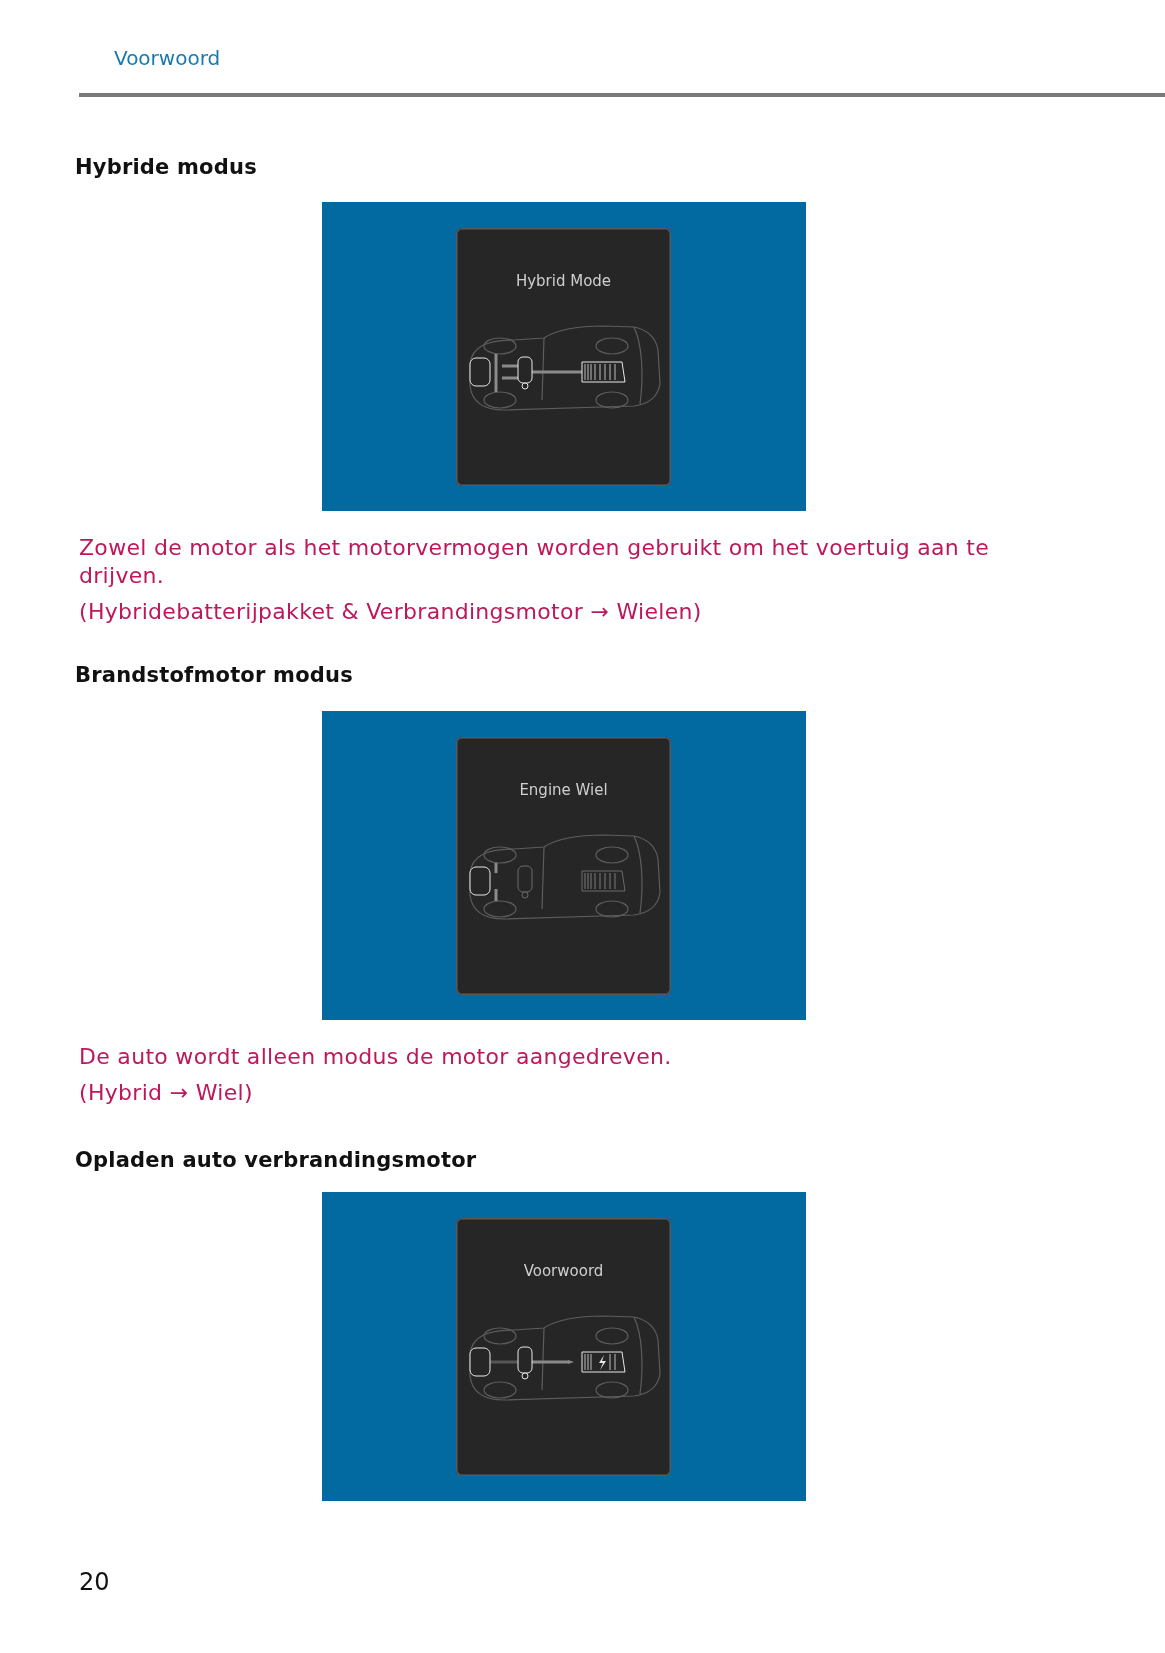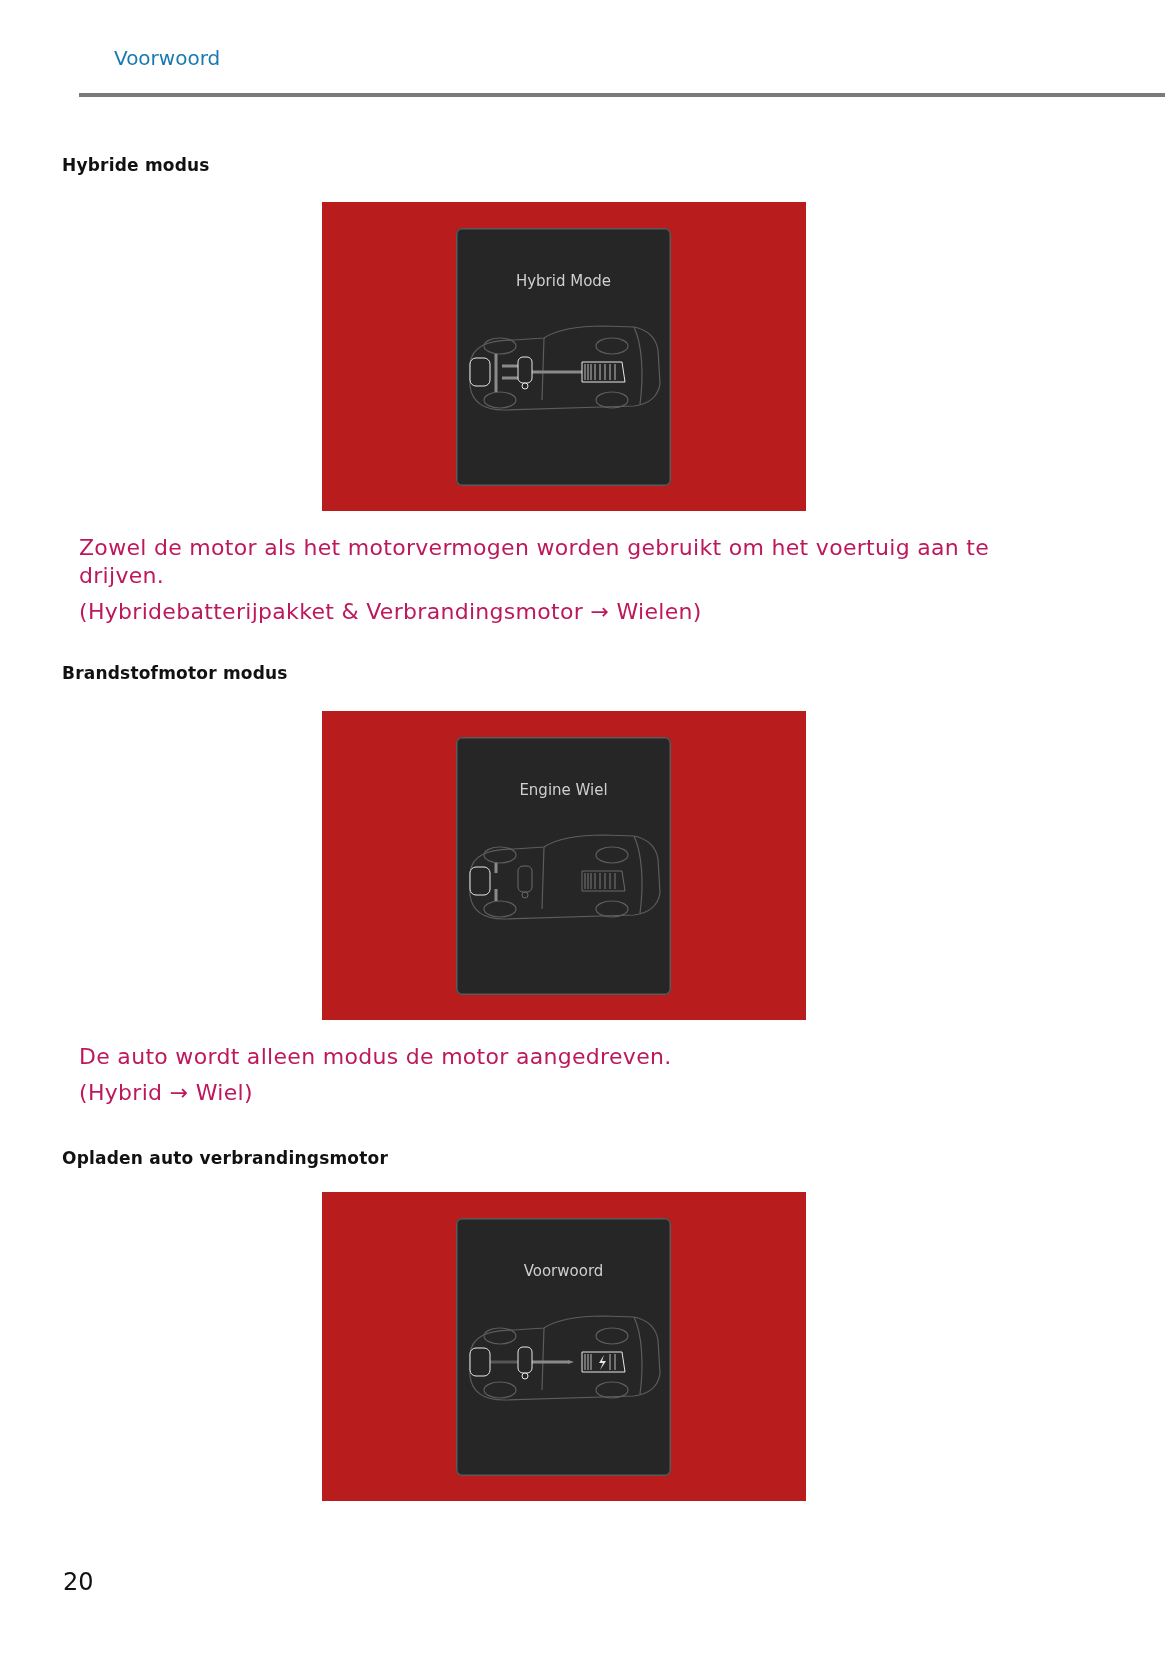--- a/index.html
+++ b/index.html
@@ -2,30 +2,30 @@
 <html><head>
   <meta charset="utf-8">
   <style>
     html, body { margin: 0; padding: 0; background: #ffffff; }
     body { width: 1165px; height: 1653px; position: relative; overflow: hidden;
            font-family: "DejaVu Sans", sans-serif; color: #111; }
     .abs { position: absolute; }
     .section-header { left: 79px; top: 46px; font-size: 20px; color: #1a7ab0;
                       font-family: "DejaVu Sans", sans-serif; letter-spacing: 0px; margin-left: 35px; }
     .rule { left: 79px; top: 93px; width: 1086px; height: 4px; background: #7a7a7a; }
-    .h2 { left: 62px; font-size: 17px; font-weight: bold; color: #111; letter-spacing: 0.2px; }
+    .h2 { left: 75px; font-size: 21px; font-weight: bold; color: #111; letter-spacing: 0.2px; }
     .para { left: 79px; font-size: 22px; color: #be185d; line-height: 28px; width: 1000px; letter-spacing: 0.3px; }
-    .frame { left: 322px; width: 484px; height: 309px; background: #b91c1c; }
+    .frame { left: 322px; width: 484px; height: 309px; background: #0369a1; }
     .panel { position: absolute; left: 134px; top: 26px; width: 215px; height: 258px;
              background: #262626; border-radius: 6px;
              box-shadow: 0 0 0 1.5px #5a5a5a inset; }
     .panel-title { position: absolute; left: 0; right: 0; top: 44px; text-align: center;
                    font-size: 15px; color: #cfcfcf; font-family: "DejaVu Sans", sans-serif; }
     .car { position: absolute; left: 8px; top: 96px; width: 199px; height: 96px; }
-    .page-num { left: 63px; top: 1568px; font-size: 24px; color: #111; }
+    .page-num { left: 79px; top: 1568px; font-size: 24px; color: #111; }
   </style>
 </head>
 <body>
 
 <div class="abs section-header">Voorwoord</div>
 <div class="abs rule"></div>
 
 <div class="abs h2" style="top:155px">Hybride modus</div>
 <div class="abs frame" style="top:202px">
   <div class="panel">

